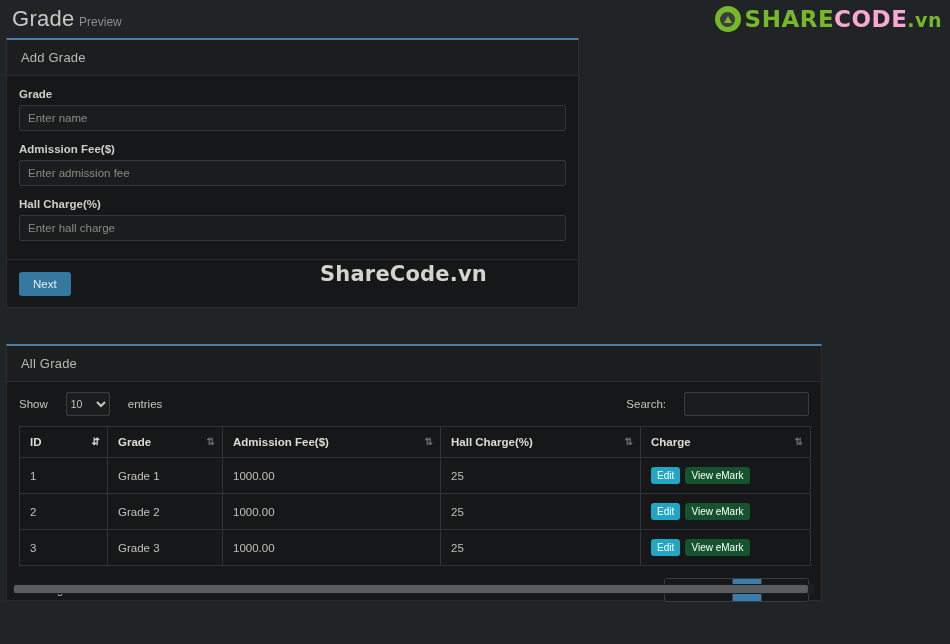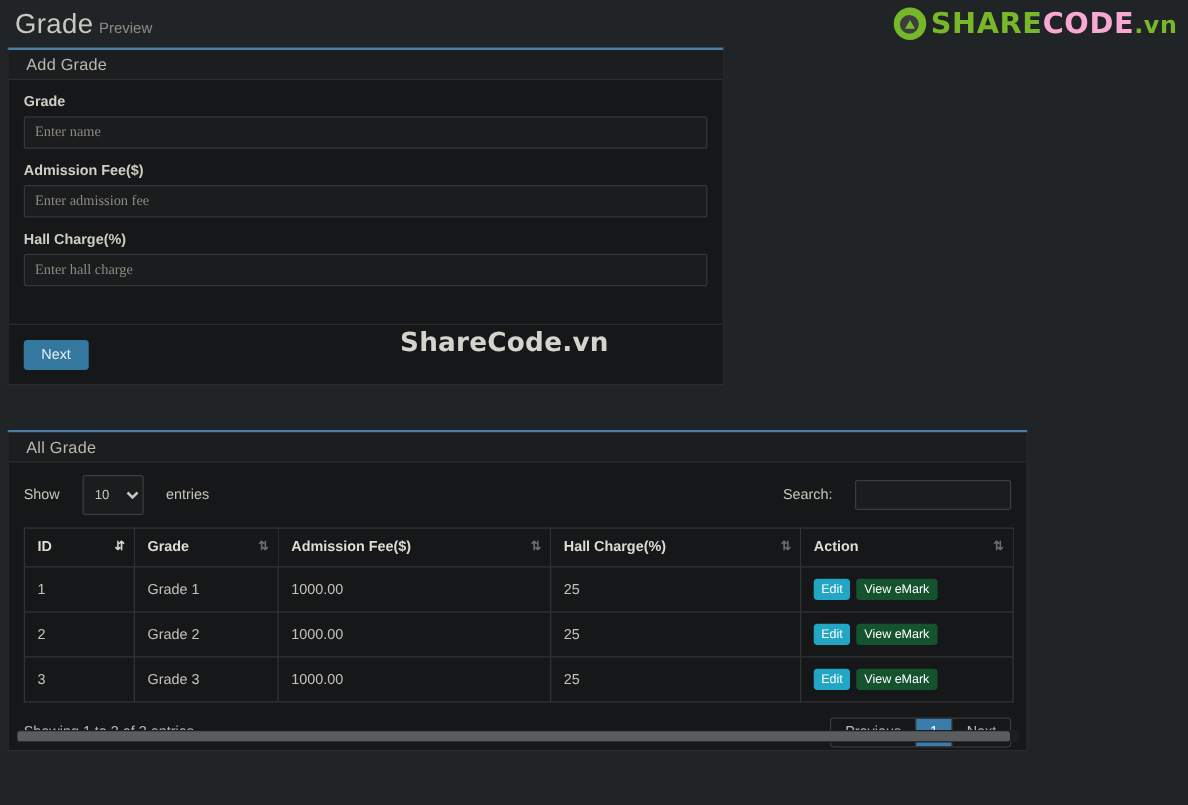--- a/index.html
+++ b/index.html
@@ -74,21 +74,21 @@
   }
 
   
   .panel {
     position: absolute;
     background: #161719;
     border: 1px solid #2b2d30;
     border-top: 2px solid #4a7fa5;
   }
   .panel-head {
-    height: 24px;
+    height: 36px;
     background: #1b1d1f;
     border-bottom: 1px solid #2b2d30;
     display: flex;
     align-items: center;
     padding: 0 14px;
   }
   .panel-head-title {
     font-size: 13px;
     color: #b9b9b2;
     letter-spacing: 0.2px;
@@ -112,21 +112,21 @@
     display: block;
     width: 100%;
     height: 26px;
     background: #1a1c1e;
     border: 1px solid #34373a;
     color: #cfcfc6;
     font-size: 11.5px;
     padding: 8px 8px;
     border-radius: 2px;
     outline: none;
-    font-family: Liberation Serif, serif;
+    font-family: Liberation Sans, sans-serif;
   }
   .form-control::placeholder { color: #8b8b82; }
 
   .panel-footer {
     position: absolute;
     left: 0; right: 0; bottom: 0;
     height: 48px;
     background: #161719;
     border-top: 1px solid #2b2d30;
     display: flex;
@@ -176,22 +176,22 @@
     color: #c6c6bd;
     display: flex;
     align-items: center;
     gap: 18px;
   }
   .dt-select {
     background: #1a1c1e;
     border: 1px solid #3a3d40;
     color: #c6c6bd;
     font-size: 10.5px;
-    height: 32px;
-    padding: 0 4px 0 5px;
+    height: 24px;
+    padding: 0 4px 0 0;
     border-radius: 2px;
     outline: none;
     font-family: "Liberation Sans", sans-serif;
   }
   .dt-search {
     background: #1a1c1e;
     border: 1px solid #3a3d40;
     height: 24px;
     width: 125px;
     border-radius: 2px;
@@ -388,21 +388,21 @@
             </th>
             <th>
               <span>Admission Fee($)</span>
               <span class="sort-ic">⇅</span>
             </th>
             <th>
               <span>Hall Charge(%)</span>
               <span class="sort-ic">⇅</span>
             </th>
             <th>
-              <span>Action</span>
+              <span>Charge</span>
               <span class="sort-ic">⇅</span>
             </th>
           </tr>
         </thead>
         <tbody>
           <tr>
             <td>1</td>
             <td>Grade 1</td>
             <td>1000.00</td>
             <td>25</td>

